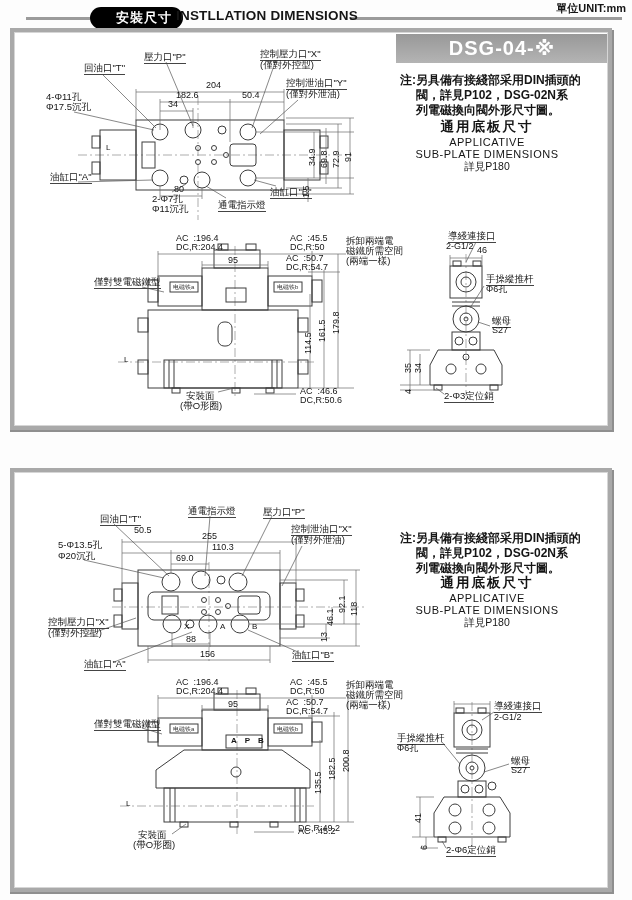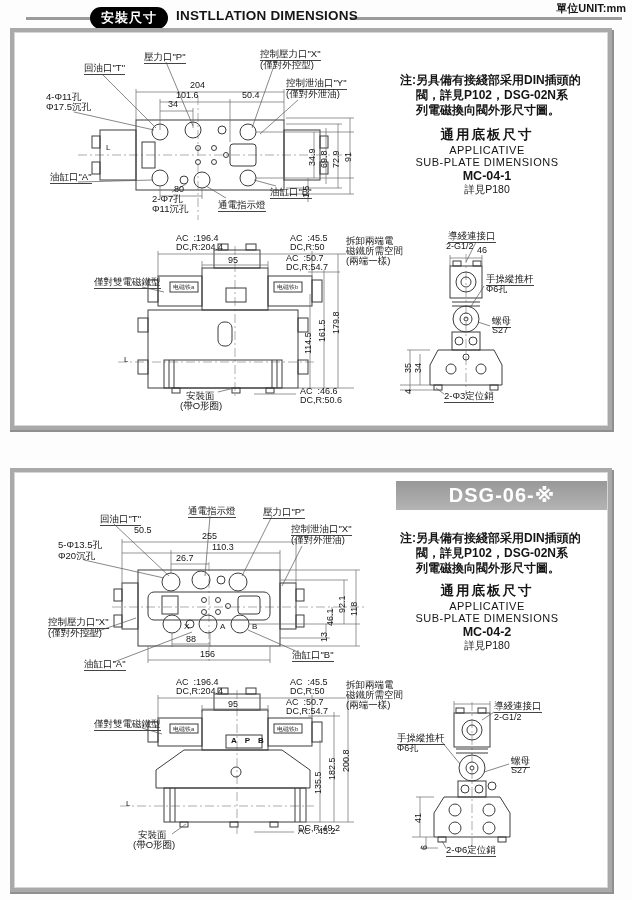--- a/index.html
+++ b/index.html
@@ -1,30 +1,30 @@
 <!DOCTYPE html>
 <html><head>
 <meta charset="utf-8">
 <style>
   html,body{margin:0;padding:0;}
   body{width:632px;height:900px;background:#fdfdfd;font-family:"Liberation Sans","DejaVu Sans",sans-serif;color:#151515;position:relative;overflow:hidden;}
   .unit{position:absolute;right:6px;top:1px;font-size:11px;font-weight:bold;}
   .hline{position:absolute;height:3px;background:#9b9b9b;}
   .hline.l{left:26px;top:17px;width:64px;}
   .hline.r{left:350px;top:17px;width:272px;}
-  .badge{position:absolute;left:90px;top:7px;width:78px;height:22px;line-height:22px;border-radius:12px;background:#000;color:#fff;text-align:center;font-size:13px;font-weight:bold;letter-spacing:1px;}
+  .badge{position:absolute;left:90px;top:7px;width:78px;height:22px;line-height:22px;border-radius:12px;background:#000;color:#fff;text-align:center;font-size:13px;font-weight:bold;letter-spacing:1px;padding-left:15px;}
   .htitle{position:absolute;left:176px;top:8px;font-size:13.5px;font-weight:bold;letter-spacing:.2px;}
   .panel{position:absolute;left:10px;width:594px;background:#fff;border:4px solid #a9a9a9;box-shadow:0 2px 0 #8f8f8f,2px 2px 0 #8f8f8f;}
   .panel::after{content:"";position:absolute;inset:0;border:1px solid #d6d6d6;pointer-events:none;}
   .p1{top:28px;height:394px;}
   .p2{top:468px;height:416px;}
   .banner{position:absolute;left:382px;right:0;height:29px;line-height:29px;background:linear-gradient(180deg,#989898,#b4b4b4);color:#fff;font-size:20px;font-weight:bold;text-align:center;letter-spacing:1px;}
   .p1 .banner{top:2px;} .p2 .banner{top:9px;}
   .note{position:absolute;font-size:12px;font-weight:bold;white-space:pre;}
-  .sub{position:absolute;left:360px;width:226px;text-align:center;margin-top:8px;}
+  .sub{position:absolute;left:360px;width:226px;text-align:center;}
   .sub .cn{font-weight:bold;font-size:13.5px;letter-spacing:2px;}
   .sub .en{font-size:11px;letter-spacing:.5px;}
   .sub .model{font-weight:bold;font-size:12.5px;margin-top:1px;}
   .sub .ref{font-size:10.5px;}
   .art{position:absolute;left:0;top:0;}
   .lbl{position:absolute;font-style:normal;font-size:9px;line-height:1.1;white-space:pre;color:#151515;}
   .k{font-size:9.5px;}
   .u{border-bottom:1px solid #444;padding-bottom:1px;}
   .v{transform:rotate(-90deg);transform-origin:0 0;}
   .t8{font-size:8px;}
@@ -38,28 +38,28 @@
 </head>
 <body>
 
 <div class="unit">單位UNIT:mm</div>
 <div class="hline l"></div>
 <div class="hline r"></div>
 <div class="badge">安裝尺寸</div>
 <div class="htitle">INSTLLATION DIMENSIONS</div>
 
 <section class="panel p1">
+  <div class="banner">DSG-04-※</div>
   <div class="note" style="left:386px;top:40px">注:另具備有接綫部采用DIN插頭的</div>
   <div class="note" style="left:402px;top:55px">閥，詳見P102，DSG-02N系</div>
   <div class="note" style="left:402px;top:70px">列電磁換向閥外形尺寸圖。</div>
   <div class="sub" style="top:86px">
     <div class="cn">通用底板尺寸</div>
     <div class="en">APPLICATIVE</div>
     <div class="en">SUB-PLATE DIMENSIONS</div>
-    <div class="model">MC-04-1</div>
     <div class="ref">詳見P180</div>
   </div>
 
   <svg class="art" width="594" height="394" viewBox="0 0 594 394">
     <g class="c">
       <line x1="64" y1="123" x2="338" y2="123"></line>
         <line x1="184" y1="64" x2="184" y2="188"></line>
       <line x1="104" y1="330" x2="300" y2="330"></line>
         <line x1="221" y1="214" x2="221" y2="366"></line>
       <line x1="452" y1="222" x2="452" y2="364"></line>
@@ -198,22 +198,22 @@
   </svg>
 
   <i class="lbl k u" style="left:130px;top:20px">壓力口"P"</i>
   <i class="lbl k u" style="left:246px;top:17px">控制壓力口"X"</i>
   <i class="lbl k" style="left:246px;top:28px">(僅對外控型)</i>
   <i class="lbl k u" style="left:70px;top:31px">回油口"T"</i>
   <i class="lbl k u" style="left:272px;top:46px">控制泄油口"Y"</i>
   <i class="lbl k" style="left:272px;top:57px">(僅對外泄油)</i>
   <i class="lbl k" style="left:32px;top:60px">4-Φ11孔</i>
   <i class="lbl k" style="left:32px;top:70px">Φ17.5沉孔</i>
-  <i class="lbl" style="left:176px;top:49px">204</i>
-  <i class="lbl" style="left:162px;top:59px">101.6</i>
+  <i class="lbl" style="left:192px;top:49px">204</i>
+  <i class="lbl" style="left:162px;top:59px">182.6</i>
   <i class="lbl" style="left:228px;top:59px">50.4</i>
   <i class="lbl" style="left:154px;top:68px">34</i>
   <i class="lbl t8" style="left:92px;top:112px">L</i>
   <i class="lbl v" style="left:294px;top:134px">34.9</i>
   <i class="lbl v" style="left:306px;top:136px">69.8</i>
   <i class="lbl v" style="left:318px;top:136px">72.9</i>
   <i class="lbl v" style="left:330px;top:130px">91</i>
   <i class="lbl v" style="left:288px;top:166px">1.5</i>
   <i class="lbl k u" style="left:36px;top:140px">油缸口"A"</i>
   <i class="lbl" style="left:160px;top:153px">80</i>
@@ -251,29 +251,27 @@
   <i class="lbl" style="left:472px;top:253px">Φ6孔</i>
   <i class="lbl k u" style="left:478px;top:284px">螺母</i>
   <i class="lbl" style="left:478px;top:294px">S27</i>
   <i class="lbl v" style="left:390px;top:341px">35</i>
   <i class="lbl v" style="left:400px;top:341px">34</i>
   <i class="lbl v" style="left:390px;top:362px">4</i>
   <i class="lbl k u" style="left:430px;top:359px">2-Φ3定位銷</i>
 </section>
 
 <section class="panel p2">
-  <div class="banner">DSG-06-※</div>
   <div class="note" style="left:386px;top:58px">注:另具備有接綫部采用DIN插頭的</div>
   <div class="note" style="left:402px;top:73px">閥，詳見P102，DSG-02N系</div>
   <div class="note" style="left:402px;top:88px">列電磁換向閥外形尺寸圖。</div>
   <div class="sub" style="top:102px">
     <div class="cn">通用底板尺寸</div>
     <div class="en">APPLICATIVE</div>
     <div class="en">SUB-PLATE DIMENSIONS</div>
-    <div class="model">MC-04-2</div>
     <div class="ref">詳見P180</div>
   </div>
 
   <svg class="art" width="594" height="416" viewBox="0 0 594 416">
     <g class="c">
       <line x1="98" y1="135" x2="350" y2="135"></line>
         <line x1="195" y1="90" x2="195" y2="192"></line>
       <line x1="106" y1="334" x2="300" y2="334"></line>
         <line x1="223" y1="218" x2="223" y2="362"></line>
       <line x1="458" y1="230" x2="458" y2="378"></line>
@@ -407,21 +405,21 @@
         <line x1="432" y1="376" x2="428" y2="369"></line>
     </g>
   </svg>
 
   <i class="lbl k u" style="left:86px;top:42px">回油口"T"</i>
   <i class="lbl k u" style="left:174px;top:34px">通電指示燈</i>
   <i class="lbl k u" style="left:249px;top:35px">壓力口"P"</i>
   <i class="lbl" style="left:188px;top:60px">255</i>
   <i class="lbl" style="left:120px;top:54px">50.5</i>
   <i class="lbl" style="left:198px;top:71px">110.3</i>
-  <i class="lbl" style="left:162px;top:82px">26.7</i>
+  <i class="lbl" style="left:162px;top:82px">69.0</i>
   <i class="lbl k" style="left:44px;top:68px">5-Φ13.5孔</i>
   <i class="lbl k" style="left:44px;top:79px">Φ20沉孔</i>
   <i class="lbl k u" style="left:277px;top:52px">控制泄油口"X"</i>
   <i class="lbl k" style="left:277px;top:63px">(僅對外泄油)</i>
   <i class="lbl v" style="left:312px;top:154px">46.1</i>
   <i class="lbl v" style="left:324px;top:141px">92.1</i>
   <i class="lbl v" style="left:336px;top:144px">118</i>
   <i class="lbl v" style="left:306px;top:170px">13</i>
   <i class="lbl k u" style="left:34px;top:145px">控制壓力口"X"</i>
   <i class="lbl k" style="left:34px;top:156px">(僅對外控型)</i>

